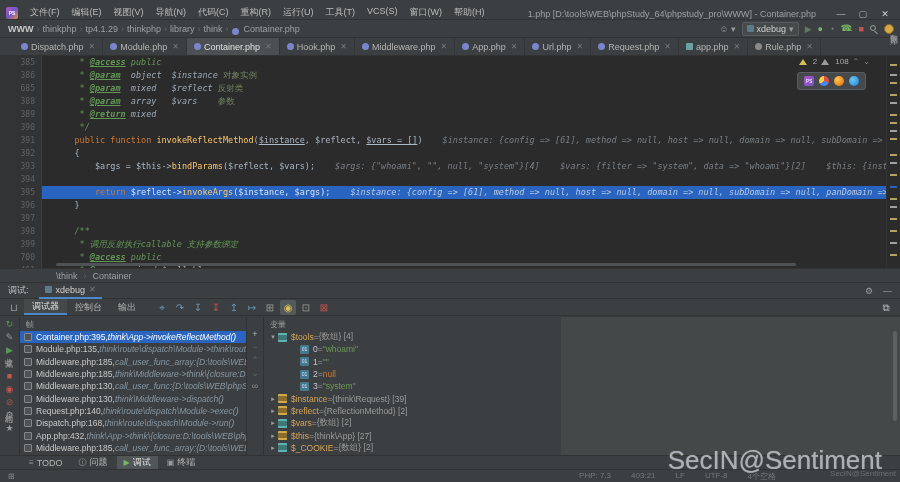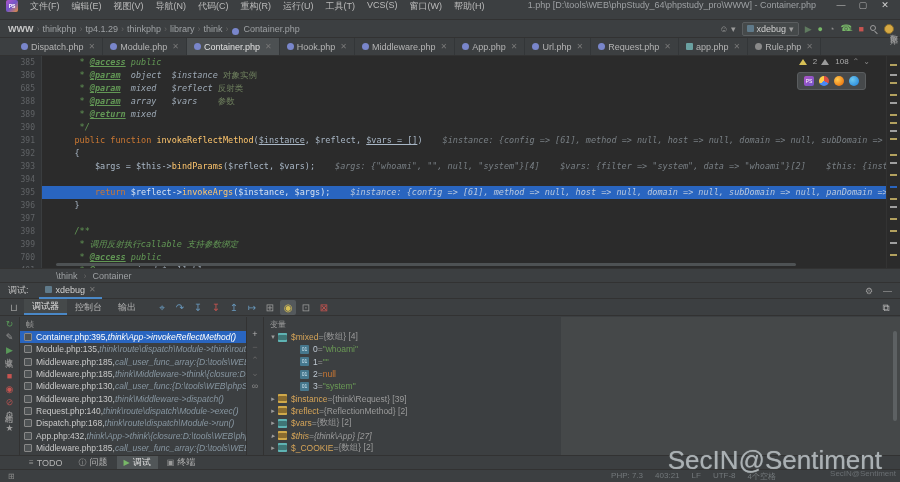--- a/index.html
+++ b/index.html
@@ -2,21 +2,21 @@
 <html><head>
 <meta charset="utf-8">
 <style>
   *{margin:0;padding:0;box-sizing:border-box}
   body{background:#1e1e1e}
   .app{position:relative;width:900px;height:482px;background:#2b2b2b;overflow:hidden;
        font-family:"Liberation Sans",sans-serif;color:#bbbbbb;font-size:9px;cursor:default}
   .band{position:absolute;left:0;right:0}
 
   
-  .titlebar{top:0;height:20px;background:#3c3f41;display:flex;align-items:flex-start;padding:0 4px;border-bottom:1px solid #323232}
+  .titlebar{top:0;height:20px;background:#3c3f41;display:flex;align-items:flex-end;padding:0 4px;border-bottom:1px solid #323232}
   .pslogo{width:12px;height:12px;border-radius:2px;margin:0 6px 0 2px;
           background:linear-gradient(135deg,#b055c8 0%,#7256c8 50%,#e8903a 100%);
           color:#fff;font-size:5px;font-weight:bold;display:flex;align-items:center;justify-content:center}
   .menu-item{padding:0 6px;color:#bbbbbb}
   .win-title{margin-left:auto;color:#9da0a3;white-space:nowrap;overflow:hidden}
   .winbtns{display:flex;margin-left:14px}
   .winbtn{width:22px;text-align:center;color:#b0b0b0;font-size:9px}
   
   .navbar{top:20px;height:18px;background:#3c3f41;display:flex;align-items:center;padding:0 6px;border-bottom:1px solid #323232}
   .crumb{color:#9da0a3;padding:0 2px;white-space:nowrap}
@@ -102,21 +102,21 @@
   .var-val.string{color:#6a9955}
   .var-val.null{color:#cc7832}
   .empty-zone{flex:1;background:#454849;position:relative}
   .vscroll{position:absolute;right:3px;top:14px;width:4px;height:90px;background:#5d6163;border-radius:2px}
   
   .bottomstripe{top:455px;height:14px;background:#3c3f41;border-top:1px solid #323232;display:flex;align-items:center;gap:2px;padding-left:22px}
   .bs-item{display:flex;align-items:center;gap:3px;padding:0 7px;height:13px;color:#b4b4b4}
   .bs-item.active{background:#515658;color:#e0e0e0}
   .bs-item .g{font-size:8px;color:#9b9b9b}
   .statusbar{top:469px;height:13px;background:#3c3f41;border-top:1px solid #323232;display:flex;align-items:center;padding:0 8px;color:#9da0a3;font-size:8px}
-  .sb-right{margin-left:auto;display:flex;gap:12px;margin-right:116px;color:#73787b}
+  .sb-right{margin-left:auto;display:flex;gap:20px;margin-right:116px;color:#73787b}
   
   .vlabel{position:absolute;writing-mode:vertical-rl;text-orientation:upright;color:#9a9a9a;font-size:8px;letter-spacing:1px}
   
   .wm{position:absolute;right:18px;bottom:6px;font-size:26px;color:#aab0b3;font-family:"Liberation Sans",sans-serif;letter-spacing:0;text-shadow:0 0 1px #8d9396}
   .wm2{position:absolute;right:4px;bottom:4px;font-size:8px;color:#6f7478;opacity:.9}
 </style>
 </head>
 <body>
 
 <div class="app">
@@ -409,21 +409,21 @@
           <span style="color: rgb(102, 102, 102);">⌃</span>
           <span style="color: rgb(102, 102, 102);">⌄</span>
           <span style="color: rgb(138, 138, 138);">∞</span>
         </div>
       <div class="vars">
         <div class="panel-label">变量</div>
         <div id="varlist">
             <div class="var-row" style="padding-left: 4px;">
               <span class="var-arrow">▾</span>
               <span class="vic list"></span>
-              <span class="var-name">$mixed</span>
+              <span class="var-name">$tools</span>
               <span class="var-eq"> = </span>
               <span class="var-val plain">{数组} [4]</span>
             </div>
             <div class="var-row" style="padding-left: 26px;">
               <span class="var-arrow"></span>
               <span class="vic num">01</span>
               <span class="var-name" style="color: rgb(191, 201, 211);">0</span>
               <span class="var-eq"> = </span>
               <span class="var-val string">"whoami"</span>
             </div>
@@ -462,21 +462,21 @@
               <span class="var-eq"> = </span>
               <span class="var-val plain">{ReflectionMethod} [2]</span>
             </div>
             <div class="var-row" style="padding-left: 4px;">
               <span class="var-arrow">▸</span>
               <span class="vic list"></span>
               <span class="var-name">$vars</span>
               <span class="var-eq"> = </span>
               <span class="var-val plain">{数组} [2]</span>
             </div>
-            <div class="var-row" style="padding-left: 4px; font-style: italic;">
+            <div class="var-row" style="padding-left: 4px;">
               <span class="var-arrow">▸</span>
               <span class="vic obj"></span>
               <span class="var-name">$this</span>
               <span class="var-eq"> = </span>
               <span class="var-val plain">{think\App} [27]</span>
             </div>
             <div class="var-row" style="padding-left: 4px;">
               <span class="var-arrow">▸</span>
               <span class="vic list"></span>
               <span class="var-name">$_COOKIE</span>

